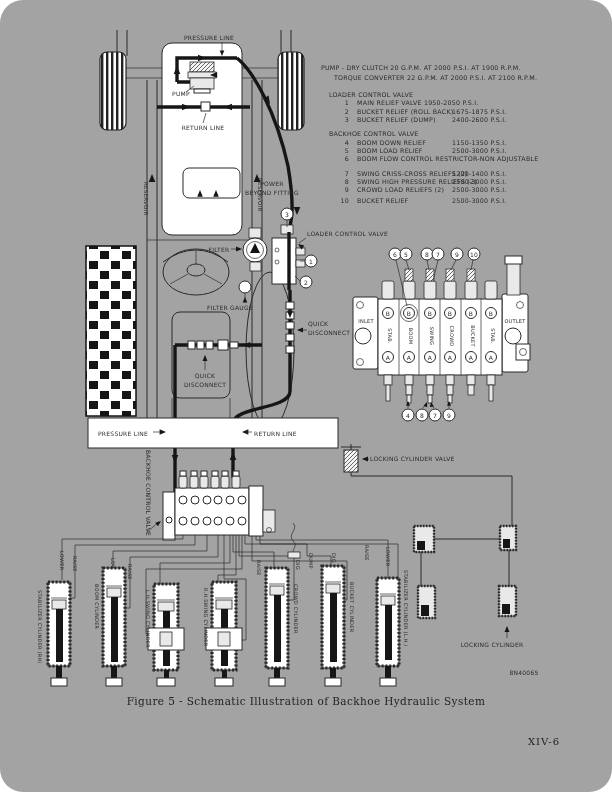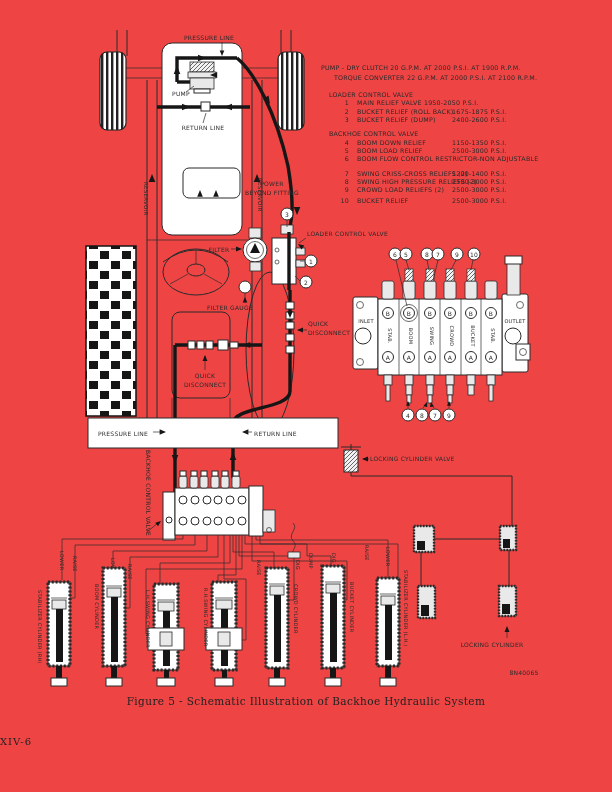--- a/index.html
+++ b/index.html
@@ -1,17 +1,17 @@
 <!DOCTYPE html>
 <html><head>
 <meta charset="utf-8">
 <style>
   html,body{margin:0;padding:0;background:#ffffff;}
-  .page{position:relative;width:612px;height:792px;background:#ef4444;overflow:hidden;
-        font-family:"DejaVu Sans",sans-serif;color:#2b2b2b;}
+  .page{position:relative;width:612px;height:792px;background:#a3a3a3;overflow:hidden;
+        font-family:"DejaVu Sans",sans-serif;color:#2b2b2b;border-radius:23px;}
   .page svg{position:absolute;left:0;top:0;}
 
   
   .ln{stroke:#2b2b2b;stroke-width:1;fill:none;}
   .lnt{stroke-width:.7;}
   .thk{stroke:#161616;stroke-width:3.4;fill:none;}
   .fw{fill:#ffffff;stroke:#2b2b2b;stroke-width:1;}
   .fe{fill:#e9e9e9;stroke:#2b2b2b;stroke-width:.8;}
   .blk2{fill:#161616;}
   .cyl{fill:#ffffff;stroke:#2b2b2b;stroke-width:1;}
@@ -33,21 +33,21 @@
   .s-head2{margin-left:13px;margin-top:7px;}
   .s-row{display:flex;position:relative;margin-top:.8px;}
   .s-row.gap{margin-top:7px;}
   .s-row.gap2{margin-top:3.5px;}
   .s-num{width:33px;text-align:right;flex:none;}
   .s-lab{margin-left:8px;white-space:nowrap;}
   .s-val{position:absolute;left:136px;white-space:nowrap;}
 
   .caption{position:absolute;left:21px;top:695px;width:570px;text-align:center;
            font-family:"DejaVu Serif",serif;font-size:10.5px;letter-spacing:.4px;color:#222;}
-  .pageno{position:absolute;left:0px;top:736px;width:560px;text-align:left;
+  .pageno{position:absolute;left:0px;top:736px;width:560px;text-align:right;
           font-family:"DejaVu Serif",serif;font-size:10px;letter-spacing:1px;color:#222;}
 </style>
 </head>
 <body>
 
 <div class="page">
 
 <svg width="612" height="792" viewBox="0 0 612 792">
   <defs>
     <path id="arr" d="M0 0 L-8 -3.3 L-8 3.3 Z" fill="#161616"></path>

